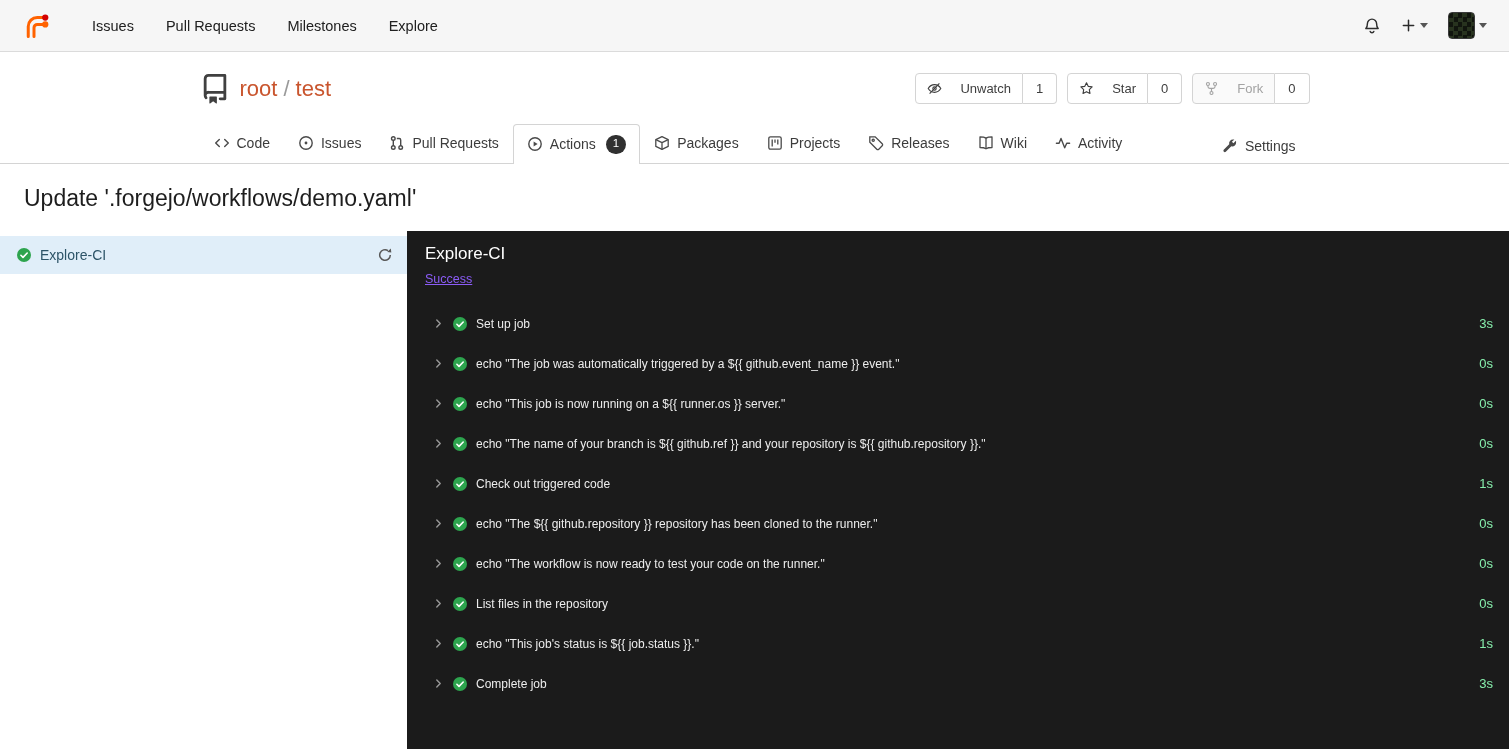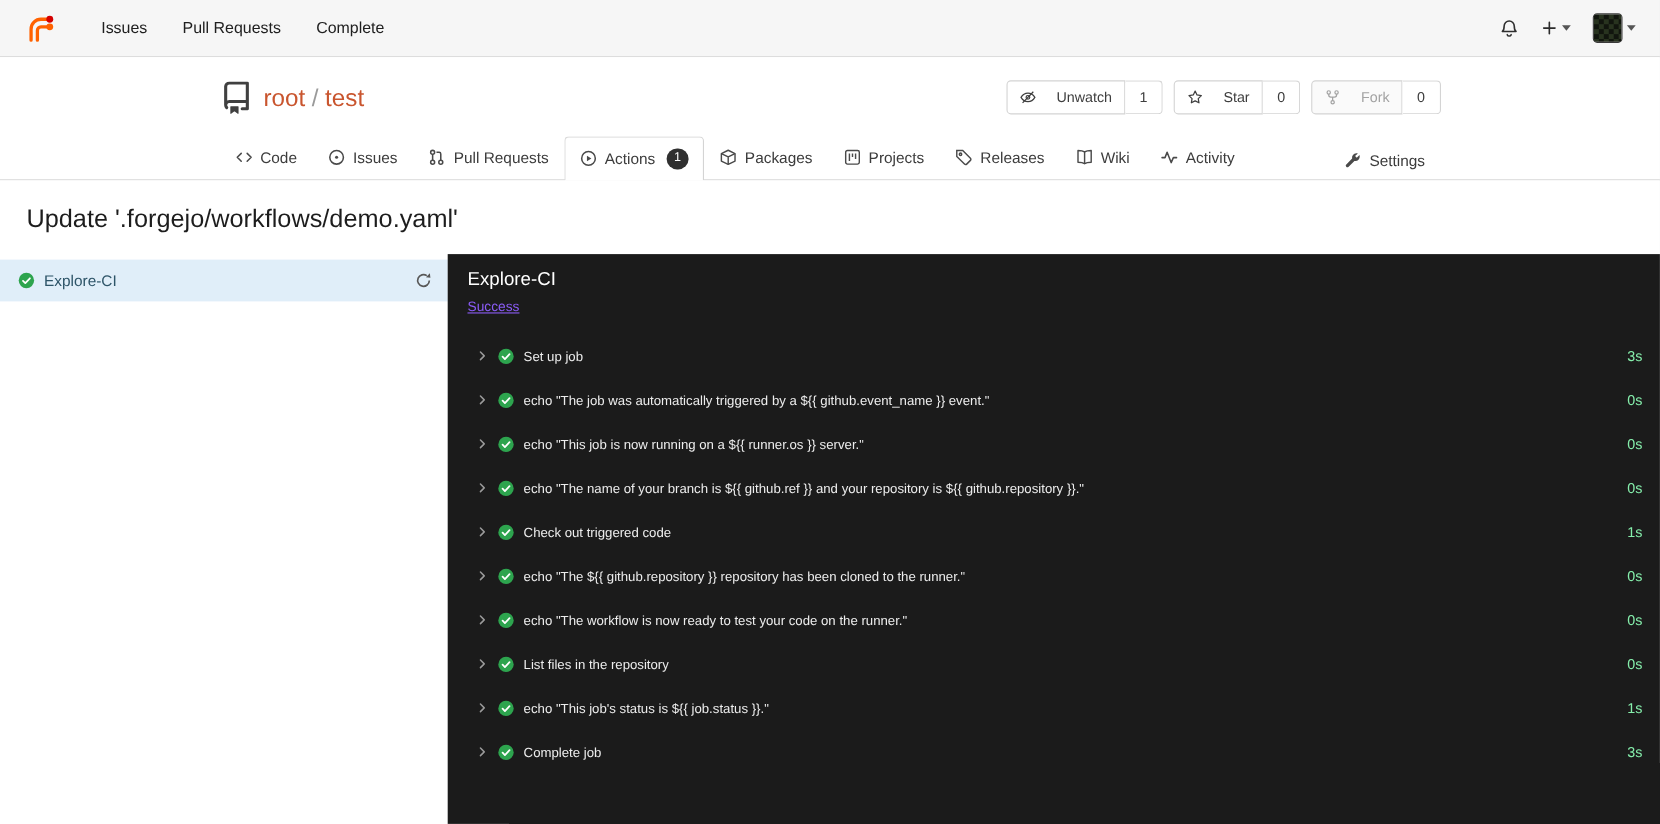--- a/index.html
+++ b/index.html
@@ -98,21 +98,22 @@
         <path d="M16.8 5.2h-4.6a7.2 7.2 0 0 0-7.2 7.2v8"></path>
         <path d="M16.8 10.7h-4.6a2.6 2.6 0 0 0-2.6 2.6v7.1"></path>
       </g>
       <circle cx="18.6" cy="5.2" r="2.5" fill="#d40000"></circle>
       <circle cx="18.6" cy="10.7" r="2.5" fill="#ff6200"></circle>
     </svg>
   </a>
   <div id="topnav-items" style="display:flex;">
       <a class="topnav-item"><span class="topnav-label">Issues</span></a>
       <a class="topnav-item"><span class="topnav-label">Pull Requests</span></a>
-      <a class="topnav-item"><span class="topnav-label">Complete</span></a>
+      <a class="topnav-item"><span class="topnav-label">Milestones</span></a>
+      <a class="topnav-item"><span class="topnav-label">Explore</span></a>
     </div>
   <div class="nav-right">
     <a class="nav-icon-btn">
       <svg width="18" height="18" viewBox="0 0 16 16">
           <path fill="none" stroke="currentColor" stroke-width="1.3" stroke-linecap="round" stroke-linejoin="round" d="M8 1.9a4.1 4.1 0 0 0-4.1 4.1c0 3.2-1.4 4.3-1.4 4.3h11S12.1 9.2 12.1 6A4.1 4.1 0 0 0 8 1.9zM6.4 12.9a1.7 1.7 0 0 0 3.2 0"></path>
         </svg>
     </a>
     <a class="nav-icon-btn">
       <svg width="15" height="15" viewBox="0 0 16 16">
           <path d="M8 2.5v11M2.5 8h11" stroke="#2b2b2b" stroke-width="1.6" stroke-linecap="round"></path>

